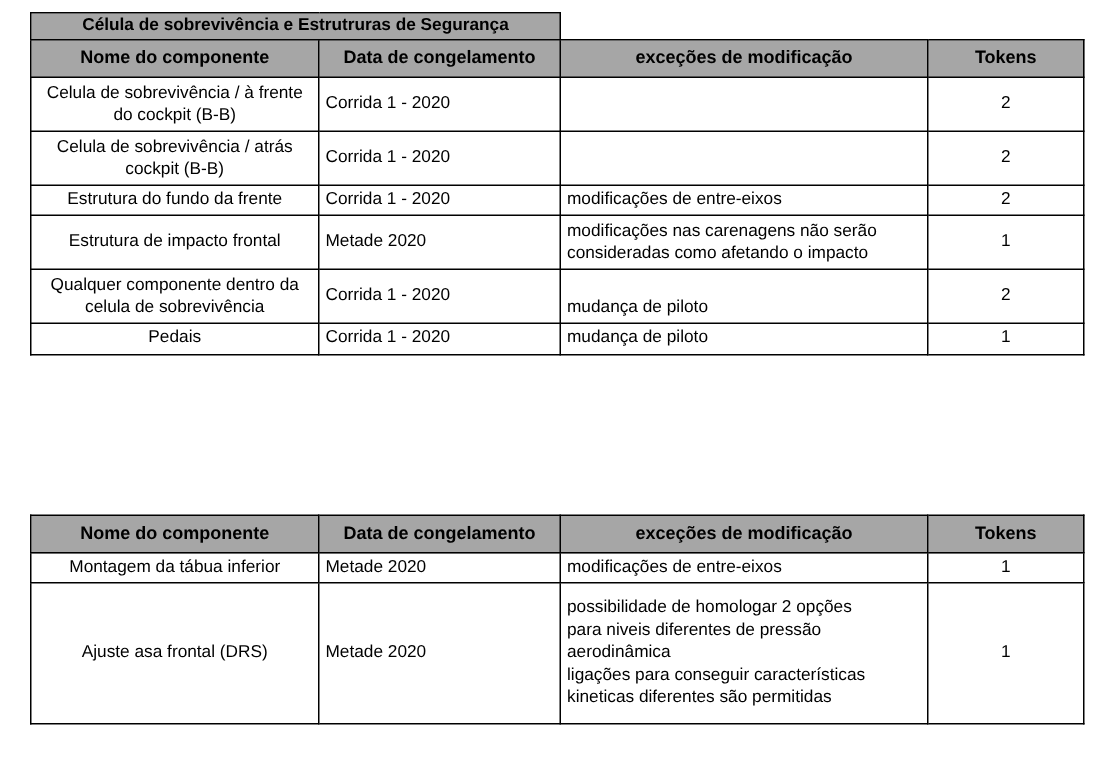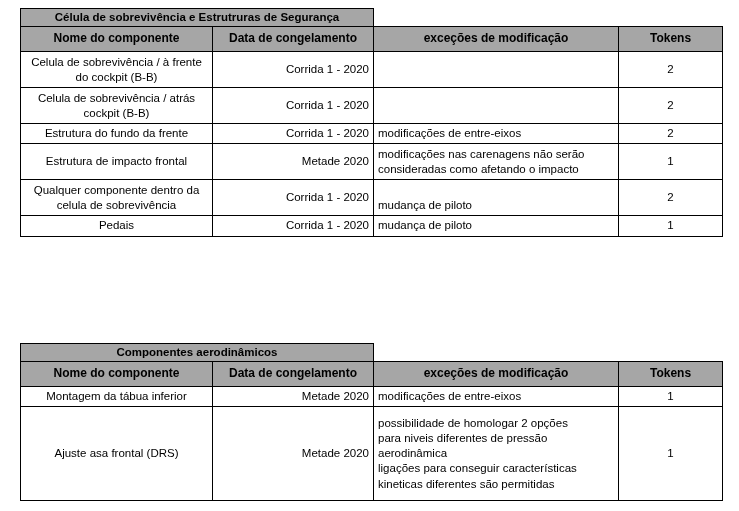--- a/index.html
+++ b/index.html
@@ -53,21 +53,21 @@
     padding: 2px 4px;
   }
 
   
   .c1 { width: 192px; }
   .c2 { width: 161px; }
   .c3 { width: 245px; }
   .c4 { width: 104px; }
 
   td.cell-name   { text-align: center;   padding-left: 4px; }
-  td.cell-date   { text-align: right; }
+  td.cell-date   { text-align: left; }
   td.cell-exc    { text-align: left;   padding-left: 4px; }
   td.cell-tokens { text-align: center; }
 
   .exc-lines { display: block; }
   .exc-lines span { display: block; }
 
   #table1-wrap { position: absolute; left: 20px; top: 8px; }
   #table2-wrap { position: absolute; left: 20px; top: 343px; }
 </style>
 </head>
@@ -154,24 +154,20 @@
 
   <div id="table2-wrap">
     <table class="xl">
       <colgroup>
         <col class="c1">
           <col class="c2">
           <col class="c3">
           <col class="c4">
       </colgroup>
       <tbody>
-        <tr class="title-row">
-          <td class="title-cell" colspan="2">Componentes aerodinâmicos</td>
-          <td class="title-blank" colspan="2"></td>
-        </tr>
         <tr class="head-row">
           <td>Nome do componente</td>
           <td>Data de congelamento</td>
           <td>exceções de modificação</td>
           <td>Tokens</td>
         </tr>
 
         <tr style="height:18px">
           <td class="cell-name">Montagem da tábua inferior</td>
           <td class="cell-date">Metade 2020</td>

